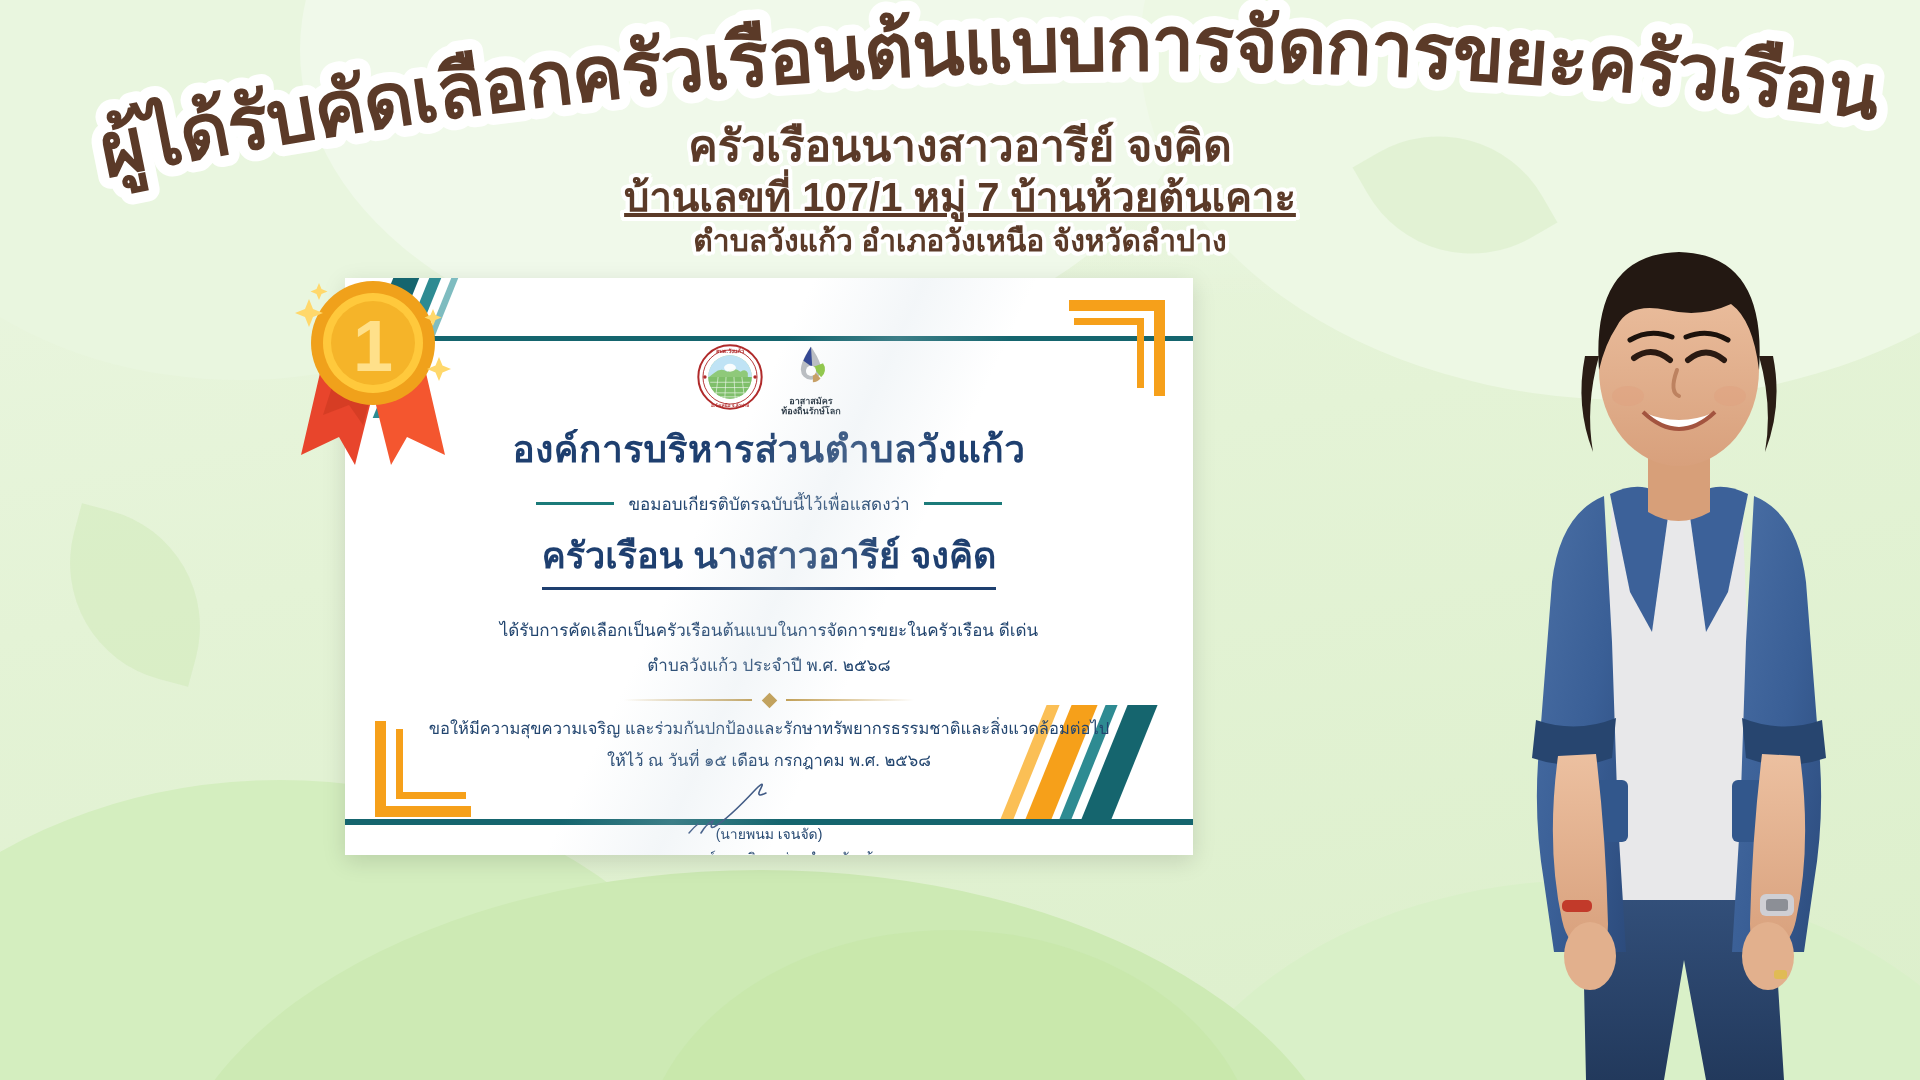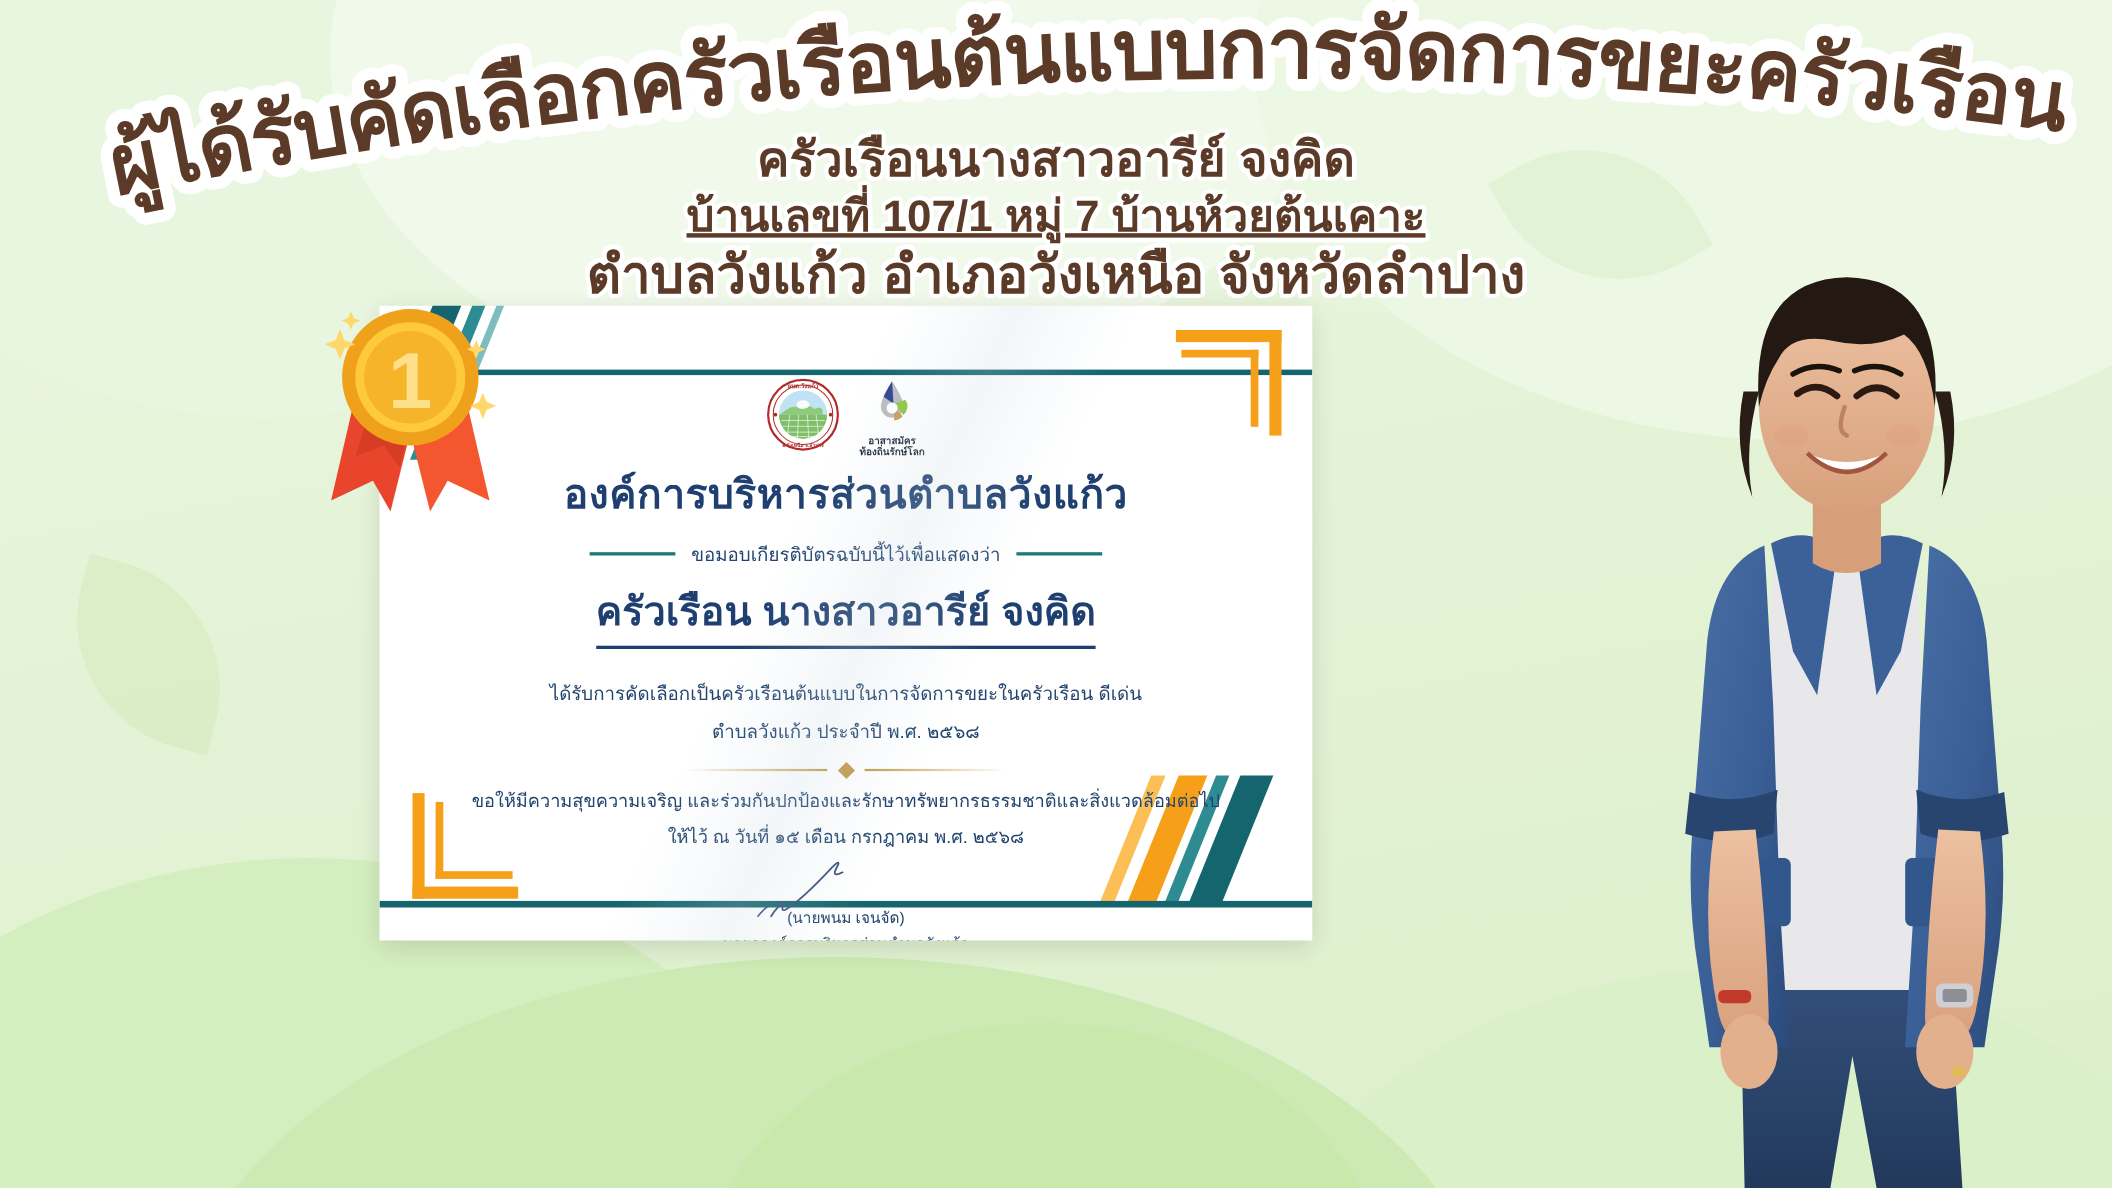--- a/index.html
+++ b/index.html
@@ -61,21 +61,21 @@
     font-weight:bold;
     line-height:1.18;
     -webkit-text-stroke:0;
     text-shadow:
       -3px -3px 0 #fff, 3px -3px 0 #fff, -3px 3px 0 #fff, 3px 3px 0 #fff,
       -4px 0 0 #fff, 4px 0 0 #fff, 0 -4px 0 #fff, 0 4px 0 #fff,
       -4px -2px 0 #fff, 4px 2px 0 #fff, 2px -4px 0 #fff, -2px 4px 0 #fff;
   }
   .sub-line.l1 { font-size:44px; }
   .sub-line.l2 { font-size:40px; margin-top:2px;text-decoration:underline; }
-  .sub-line.l3 { font-size:48px; margin-top:2px; }
+  .sub-line.l3 { font-size:30px; margin-top:2px; }
 
   
   .cert {
     position:absolute;
     left:345px; top:278px;
     width:848px; height:577px;
     background:#ffffff;
     box-shadow:0 6px 22px rgba(0,0,0,.13);
     overflow:hidden;
     z-index:5;

